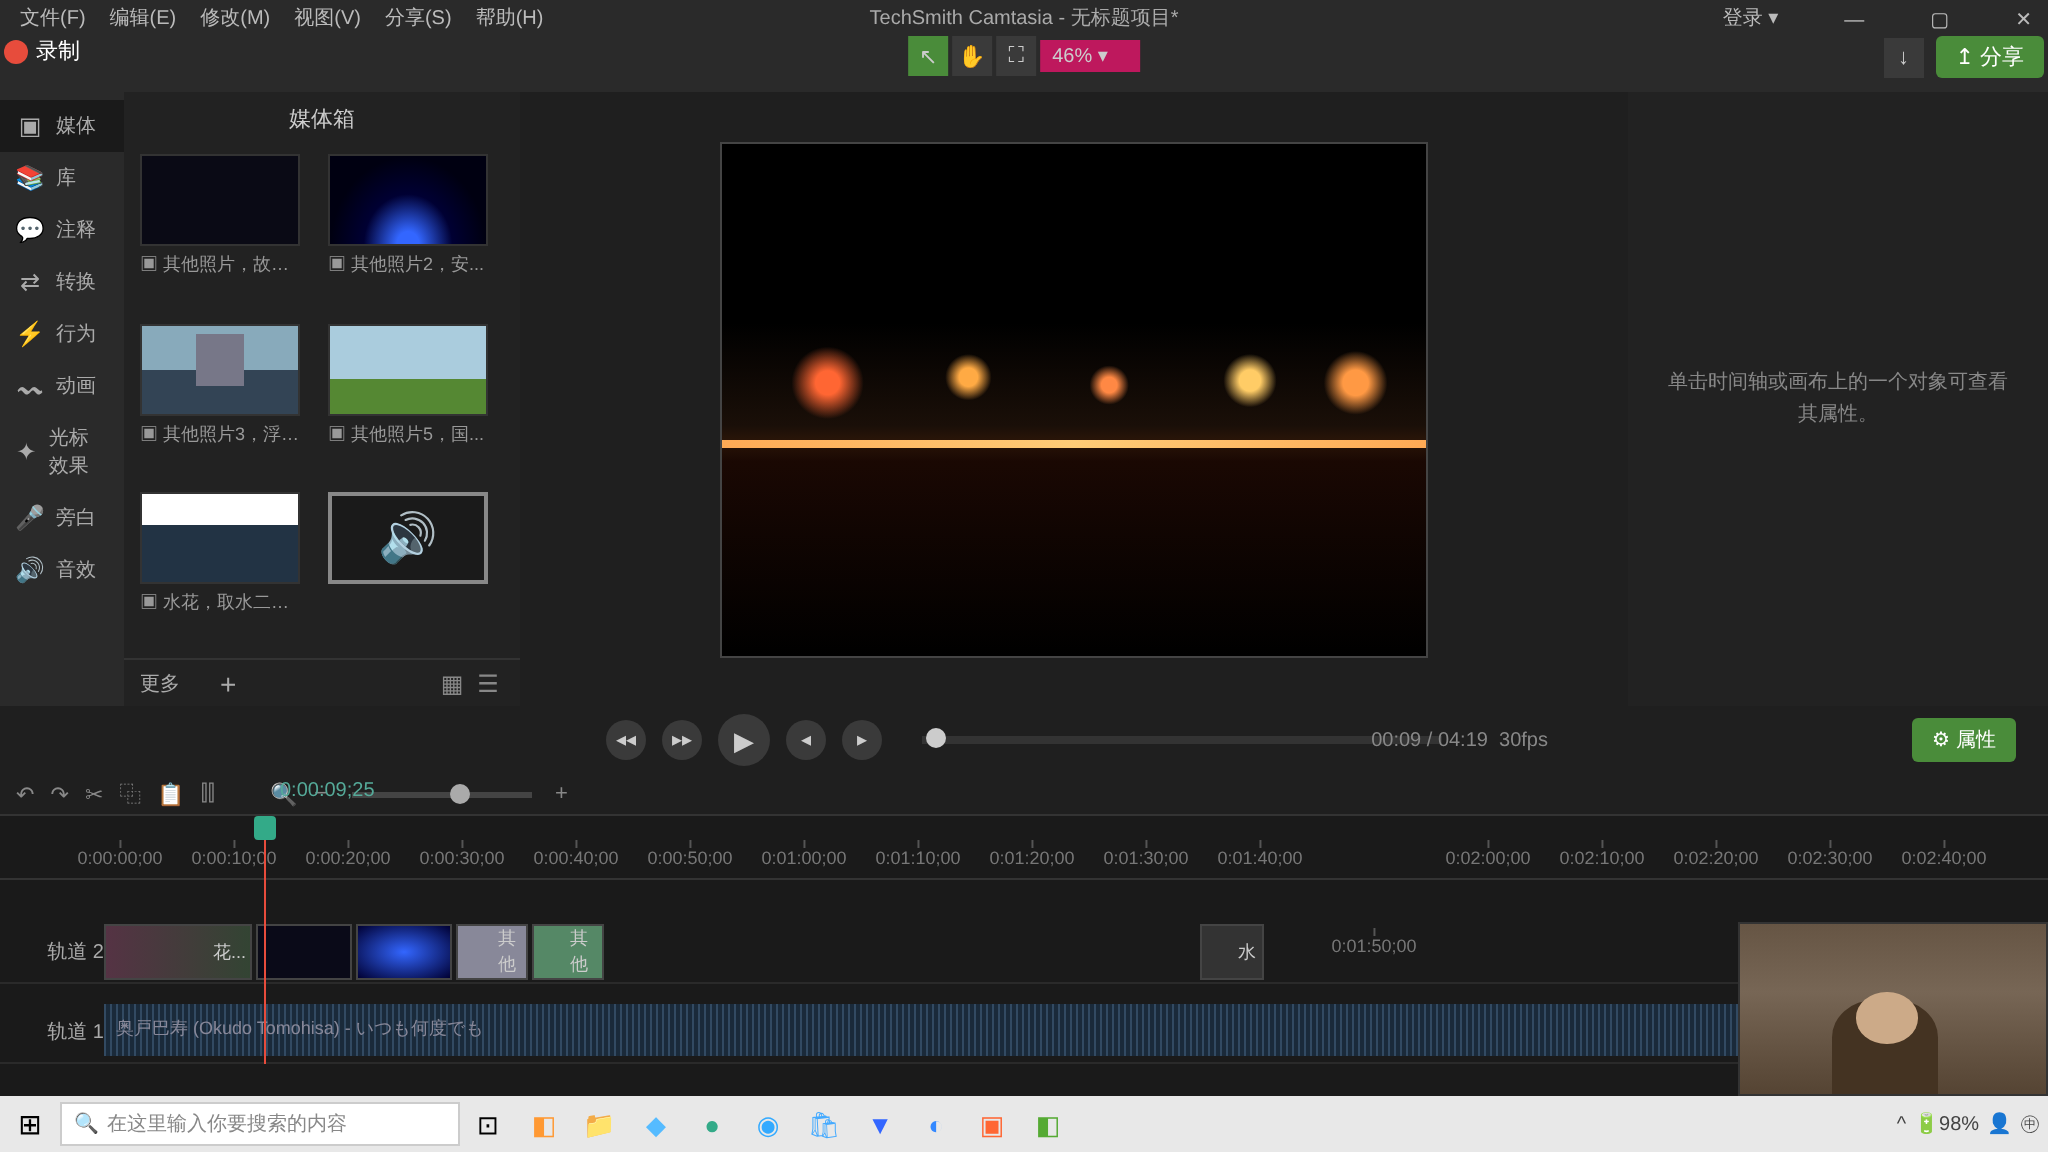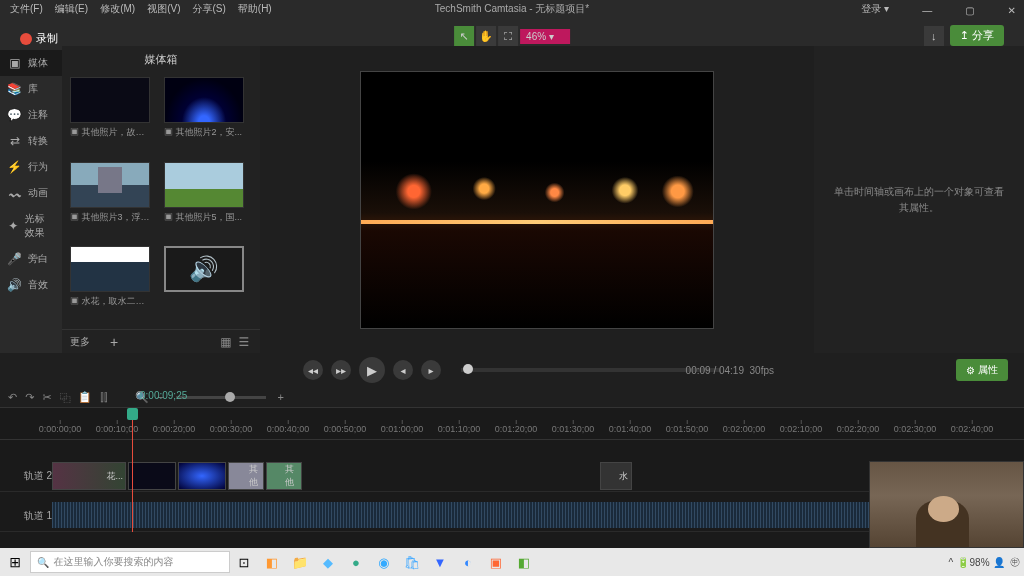--- a/index.html
+++ b/index.html
@@ -2,21 +2,21 @@
 <html><head>
 <meta charset="utf-8">
 <style>
 *{margin:0;padding:0;box-sizing:border-box;font-family:"Microsoft YaHei",Arial,sans-serif;user-select:none}
 body{width:1024px;height:576px;background:#1a1a1a;overflow:hidden;position:relative}
 .menubar{height:18px;background:#2a2a2a;display:flex;align-items:center;padding:0 4px;font-size:10px;color:#bbb}
 .menubar .menu-item{padding:0 6px;cursor:pointer}
 .menubar .title{position:absolute;left:50%;transform:translateX(-50%);color:#aaa}
 .menubar .right{margin-left:auto;display:flex;align-items:flex-end;gap:25px}
 .menubar .right span{cursor:pointer;padding:0 4px}
-.toolbar{height:28px;background:#2a2a2a;display:flex;align-items:flex-end;padding:0 20px;position:relative}
+.toolbar{height:28px;background:#2a2a2a;display:flex;align-items:flex-start;padding:0 2px;position:relative}
 .rec-btn{display:flex;align-items:center;gap:4px;color:#fff;font-size:11px}
 .rec-dot{width:12px;height:12px;background:#e74c3c;border-radius:50%}
 .tool-center{position:absolute;left:50%;transform:translateX(-50%);display:flex;align-items:center;gap:2px}
 .tool-btn{width:20px;height:20px;background:#3a3a3a;display:flex;align-items:center;justify-content:center;color:#ccc;font-size:11px;cursor:pointer}
 .tool-btn.active{background:#4a8c3a}
 .zoom-select{background:#be185d;color:#ccc;font-size:10px;padding:2px 16px 2px 6px;border:none;cursor:pointer}
 .toolbar-right{margin-left:auto;display:flex;gap:6px;align-items:center}
 .dl-btn{width:20px;height:20px;background:#3a3a3a;color:#ccc;display:flex;align-items:center;justify-content:center;font-size:11px;cursor:pointer}
 .share-btn{background:#4a8c3a;color:#fff;font-size:11px;padding:3px 10px;border-radius:3px;display:flex;align-items:center;gap:3px;cursor:pointer}
 .main{display:flex;height:307px}
@@ -259,21 +259,21 @@
       <div class="tick" style="left: 117px;">0:00:10;00</div>
       <div class="tick" style="left: 174px;">0:00:20;00</div>
       <div class="tick" style="left: 231px;">0:00:30;00</div>
       <div class="tick" style="left: 288px;">0:00:40;00</div>
       <div class="tick" style="left: 345px;">0:00:50;00</div>
       <div class="tick" style="left: 402px;">0:01:00;00</div>
       <div class="tick" style="left: 459px;">0:01:10;00</div>
       <div class="tick" style="left: 516px;">0:01:20;00</div>
       <div class="tick" style="left: 573px;">0:01:30;00</div>
       <div class="tick" style="left: 630px;">0:01:40;00</div>
-      <div class="tick" style="left: 687px;">0:01:50;00</div>
+      <div class="tick" style="left: 687px; margin-top: 44px;">0:01:50;00</div>
       <div class="tick" style="left: 744px;">0:02:00;00</div>
       <div class="tick" style="left: 801px;">0:02:10;00</div>
       <div class="tick" style="left: 858px;">0:02:20;00</div>
       <div class="tick" style="left: 915px;">0:02:30;00</div>
       <div class="tick" style="left: 972px;">0:02:40;00</div>
     </div>
   <div class="track" style="margin-top:20px">
     <div class="track-label">轨道 2</div>
     <div class="track-content">
       <div class="clip c1">
@@ -284,20 +284,21 @@
       <div class="clip c4">其他</div>
       <div class="clip c5">其他</div>
       <div class="clip c6">水</div>
     </div>
   </div>
   <div class="track">
     <div class="track-label">轨道 1</div>
     <div class="track-content">
       <div class="audio-track">
         <div class="wave"></div>
+        <div class="audio-label">奥戸巴寿 (Okudo Tomohisa) - いつも何度でも</div>
       </div>
     </div>
   </div>
 </div>
 
 <div class="webcam">
   <div class="webcam-room"></div>
   <div class="webcam-person"></div>
   <div class="webcam-face"></div>
 </div>

